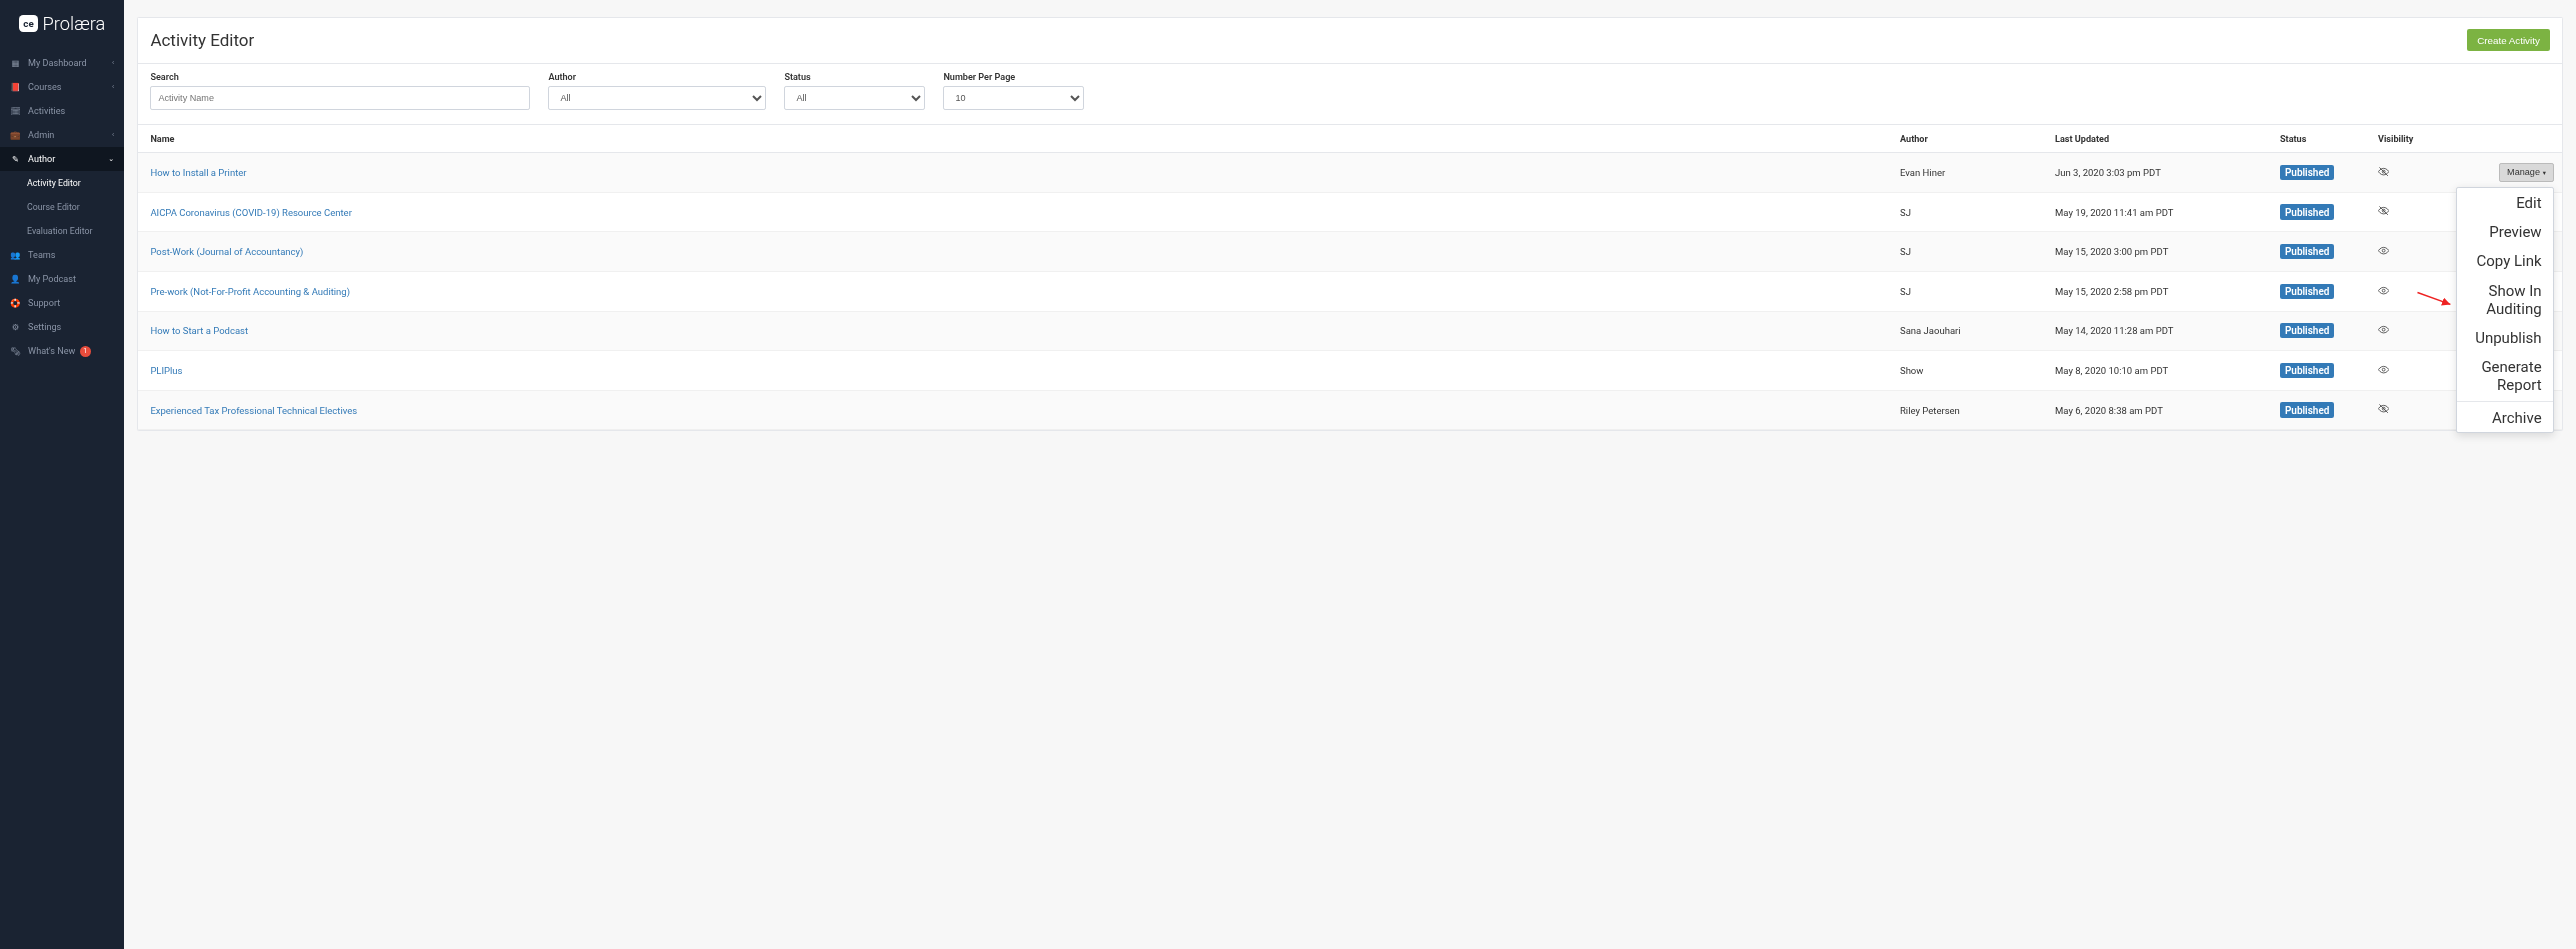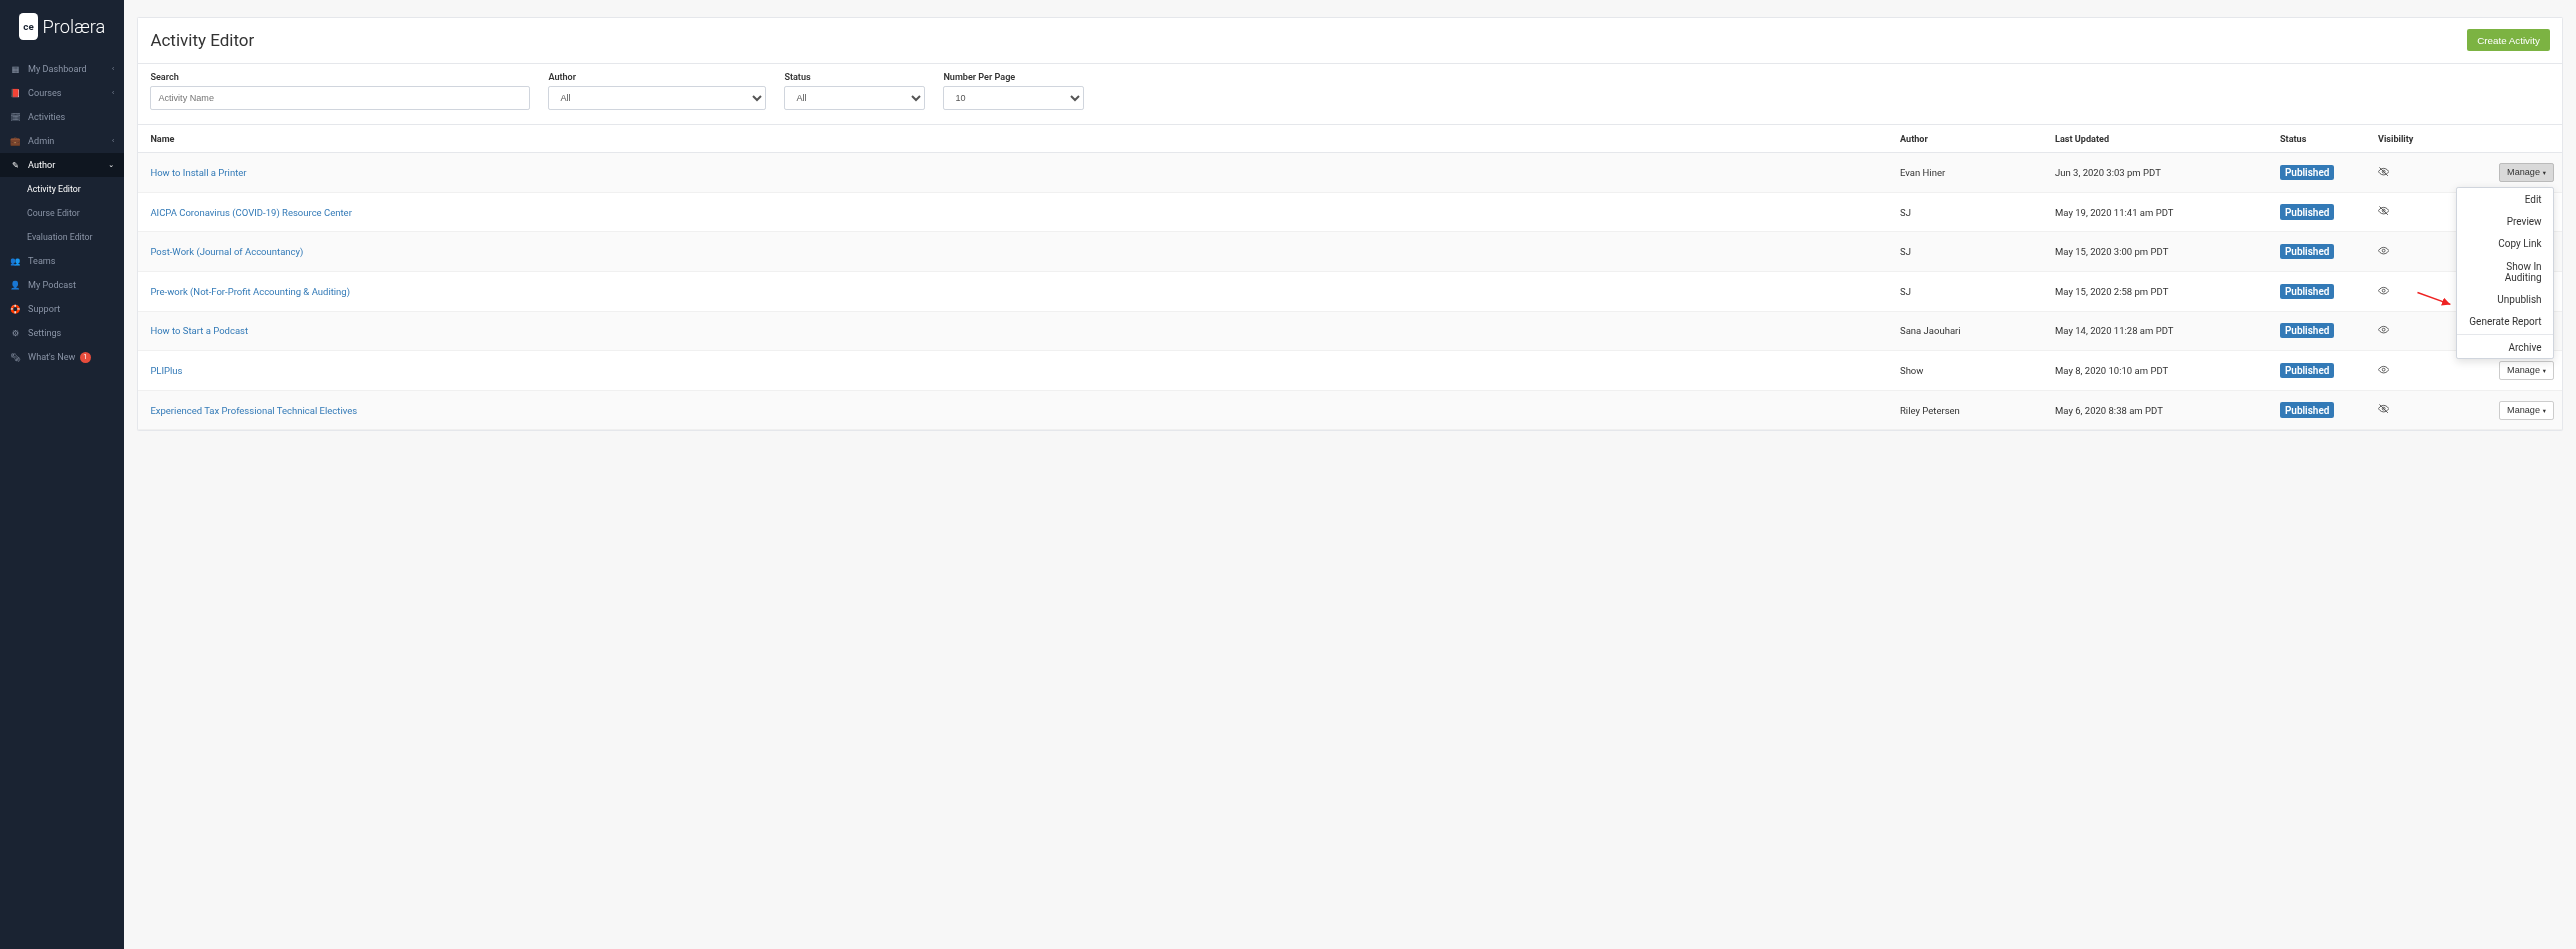--- a/index.html
+++ b/index.html
@@ -2,21 +2,21 @@
 <html style="font-size:11.3px"><head>
 <meta charset="utf-8">
 <style>
   * { box-sizing: border-box; margin: 0; padding: 0; }
   body { font-family: -apple-system, "Segoe UI", Roboto, "Helvetica Neue", Arial, sans-serif; font-size: 9.8px; color: #333; background: #f5f5f5; }
   .app { display: flex; min-height: 100vh; }
   
   .sidebar { width: 124px; background: #1a2332; color: #8a94a6; flex-shrink: 0; }
   .logo-wrap { background: #1a2332; padding: 12.7px 8.4px 17px; display: flex; align-items: center; justify-content: center; }
   .logo { display: flex; align-items: center; color: #fff; font-size: 18.3px; font-weight: 300; }
-  .logo-badge { width: 19.7px; height: 27px; background: #fff; border-radius: 4.2px; display: inline-flex; align-items: center; justify-content: center; margin-right: 4.2px; color: #1a2332; font-weight: 700; font-size: 9.8px; }
+  .logo-badge { width: 19.7px; height: 17px; background: #fff; border-radius: 4.2px; display: inline-flex; align-items: center; justify-content: center; margin-right: 4.2px; color: #1a2332; font-weight: 700; font-size: 9.8px; }
   .nav { list-style: none; }
   .nav li { }
   .nav a { display: flex; align-items: center; padding: 7px 9.8px; color: #8a94a6; text-decoration: none; font-size: 9.1px; cursor: pointer; }
   .nav a.active { background: #0f1620; color: #fff; }
   .nav .icon { width: 11.3px; margin-right: 7px; display: inline-flex; align-items: center; justify-content: center; font-size: 8.4px; }
   .nav .caret { margin-left: auto; font-size: 7px; }
   .nav .sub a { padding-left: 27px; font-size: 8.8px; }
   .nav .sub a.current { color: #fff; }
   .badge-new { background: #e74c3c; color:#fff; border-radius: 50%; width: 11.3px; height: 11.3px; display:inline-flex; align-items:center; justify-content:center; font-size: 7px; margin-left: 4.2px; }
   
@@ -55,21 +55,21 @@
   tbody tr:nth-child(odd) { background:#fafafa; }
   td.name a { color:#337ab7; text-decoration:none; }
   .status-badge { display:inline-block; background:#337ab7; color:#fff; font-size:10px; font-weight:600; padding:2.1px 4.9px; border-radius:2.1px; }
   .vis-icon { color:#555; font-size: 9.8px; }
   .manage-cell { text-align:right; padding-right: 8.4px; width: 84px; }
   .btn-manage { background:#fff; border:0.7px solid #ccc; padding:3.5px 7px; border-radius:2.1px; font-size:9.1px; cursor:pointer; display:inline-flex; align-items:center; gap:2.8px; color:#333; }
   .btn-manage.open { background:#d9d9d9; border-color:#bbb; }
   .btn-manage .caret-down { font-size:6.3px; }
   
   .dropdown { position:absolute; background:#fff; border:0.7px solid #d0d5dd; border-radius:2.1px; box-shadow:0 2.8px 8.4px rgba(0,0,0,0.12); min-width: 98px; z-index: 50; }
-  .dropdown a { display:block; padding:5.6px 11.3px; font-size:10px; color:#333; text-decoration:none; }
+  .dropdown a { display:block; padding:5.6px 11.3px; font-size:15px; color:#333; text-decoration:none; }
   .dropdown .divider { height:0.7px; background:#e5e7eb; margin:1.4px 0; }
   .dd-wrap { position: relative; }
   .dropdown.visible { display:block; }
   
   .arrow-ann { position:absolute; pointer-events:none; }
 </style>
 </head>
 <body>
 
 <div class="app">

